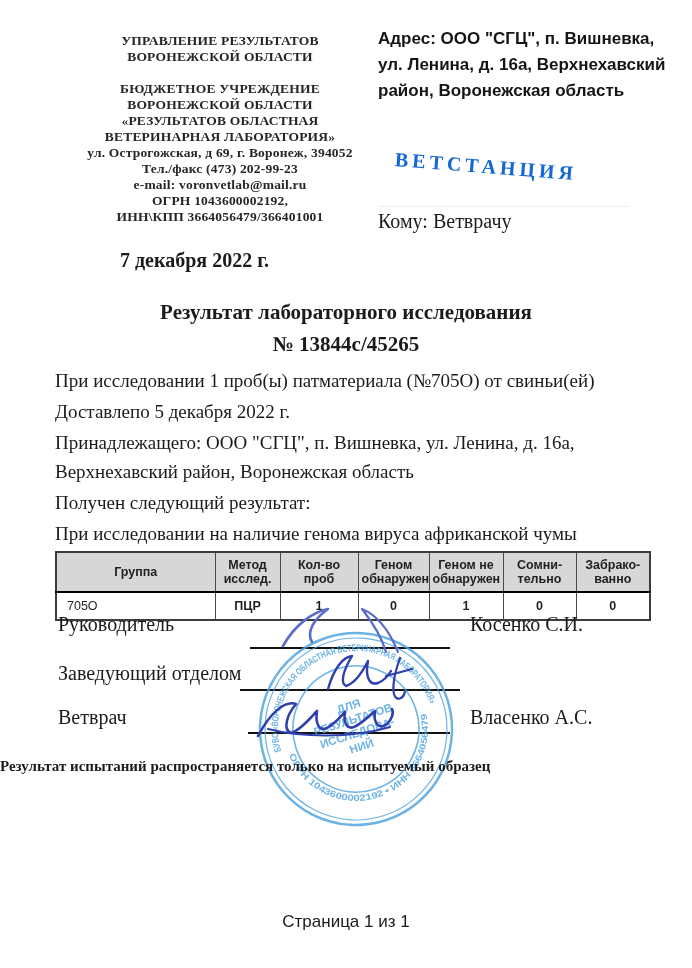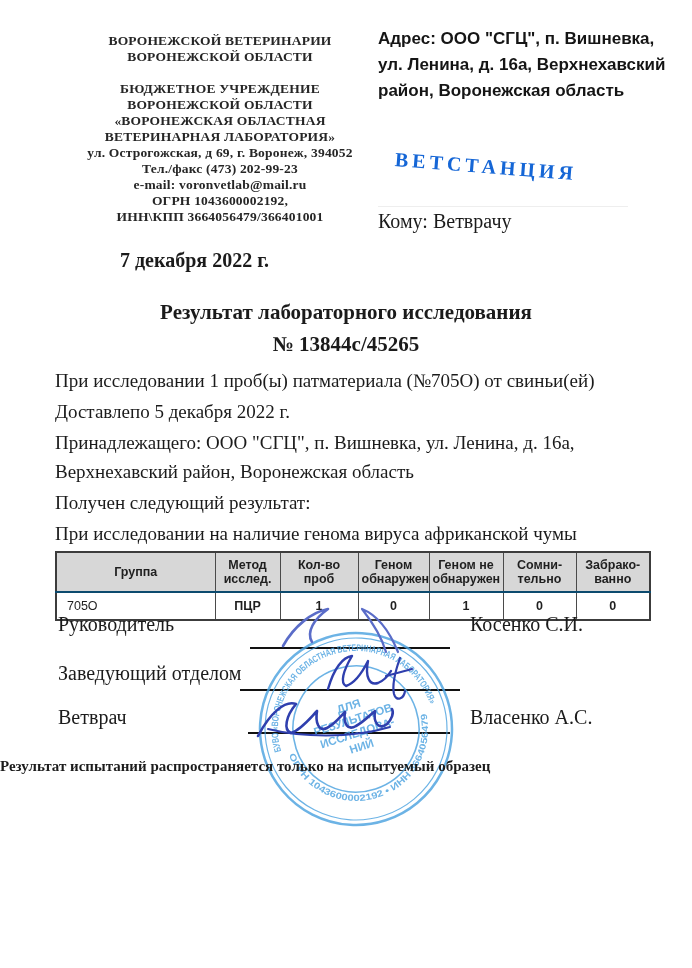--- a/index.html
+++ b/index.html
@@ -34,21 +34,21 @@
   }
   
   .body-text{position:absolute;left:55px;top:366px;width:600px;font-size:19px;}
   .body-text .bl{line-height:29px;white-space:nowrap;}
   .body-text .para{margin-top:2px;}
   
   .results{position:absolute;left:55px;top:551px;width:594px;border-collapse:collapse;
     font-family:"Liberation Sans", sans-serif;font-size:12.5px;color:#1f1f1f;
     table-layout:fixed;}
   .results th,.results td{border:1px solid #4a4a4a;padding:2px 3px;overflow:hidden;}
-  .results th{background:#d7d7d7;font-weight:700;height:34px;border-bottom:2px solid #0c4a6e;}
+  .results th{background:#d7d7d7;font-weight:700;height:34px;border-bottom:2px solid #000000;}
   .results td{height:22px;text-align:center;font-weight:700;}
   .results td.group-cell{text-align:left;font-weight:400;padding-left:10px;}
   .results{border:2px solid #3c3c3c;}
   
   .sig-label{position:absolute;left:58px;font-size:20px;}
   .sig-name{position:absolute;left:470px;font-size:20px;}
   .sig-line{position:absolute;height:2px;background:#121212;}
   .footnote{
     position:absolute;left:0;top:758px;width:692px;text-align:left;
     font-size:15px;font-weight:700;color:#1c1c1c;
@@ -59,25 +59,25 @@
   }
   .seal-svg{position:absolute;left:224px;top:597px;opacity:.82;pointer-events:none;}
   .ink-svg{position:absolute;left:228px;top:596px;pointer-events:none;}
 </style>
 </head>
 <body>
 
 <div class="page">
 
   <div class="org-block">
-    <div>ВОРОНЕЖСКОЙ ВЕТЕРИНАРИИ</div>
+    <div>УПРАВЛЕНИЕ РЕЗУЛЬТАТОВ</div>
     <div>ВОРОНЕЖСКОЙ ОБЛАСТИ</div>
     <div class="gap">БЮДЖЕТНОЕ УЧРЕЖДЕНИЕ</div>
     <div>ВОРОНЕЖСКОЙ ОБЛАСТИ</div>
-    <div>«ВОРОНЕЖСКАЯ ОБЛАСТНАЯ</div>
+    <div>«РЕЗУЛЬТАТОВ ОБЛАСТНАЯ</div>
     <div>ВЕТЕРИНАРНАЯ ЛАБОРАТОРИЯ»</div>
     <div>ул. Острогожская, д 69, г. Воронеж, 394052</div>
     <div>Тел./факс  (473) 202-99-23</div>
     <div>e-mail:  voronvetlab@mail.ru</div>
     <div>ОГРН 1043600002192,</div>
     <div>ИНН\КПП 3664056479/366401001</div>
   </div>
 
   <div class="addr-block">Адрес: ООО "СГЦ", п. Вишневка, ул. Ленина, д. 16а, Верхнехавский район, Воронежская область</div>
 
@@ -176,14 +176,15 @@
       <path d="M170,56 C161,34 149,19 134,13 C145,27 154,42 158,56" stroke="#5a6cc8" stroke-width="2.2"></path>
       <path d="M100,93 C106,72 115,61 124,60 C115,75 112,87 118,90 C127,87 135,75 140,65 C137,80 141,90 150,87 C155,85 160,80 163,75" stroke="#2f3fae" stroke-width="2.4"></path>
       <path d="M172,62 C167,76 164,89 166,98 C168,106 176,103 177,95 M158,80 L184,73" stroke="#2f3fae" stroke-width="2.2"></path>
       <path d="M30,140 C42,117 57,104 68,108 C58,120 55,134 63,137 C73,134 83,121 89,115 C87,127 91,136 99,132 C107,128 113,120 117,116 C115,128 120,135 128,130 C137,125 143,118 147,115 C145,127 151,134 159,128 C164,123 166,117 164,113" stroke="#2f3fae" stroke-width="2.6"></path>
       <path d="M40,133 C72,141 122,143 162,131" stroke="#2f3fae" stroke-width="2"></path>
     </g>
   </svg>
 
   <div class="footnote">Результат испытаний распространяется только на испытуемый образец</div>
 
+  <div class="page-footer">Страница 1 из 1</div>
 
 </div>
 
 </body></html>

